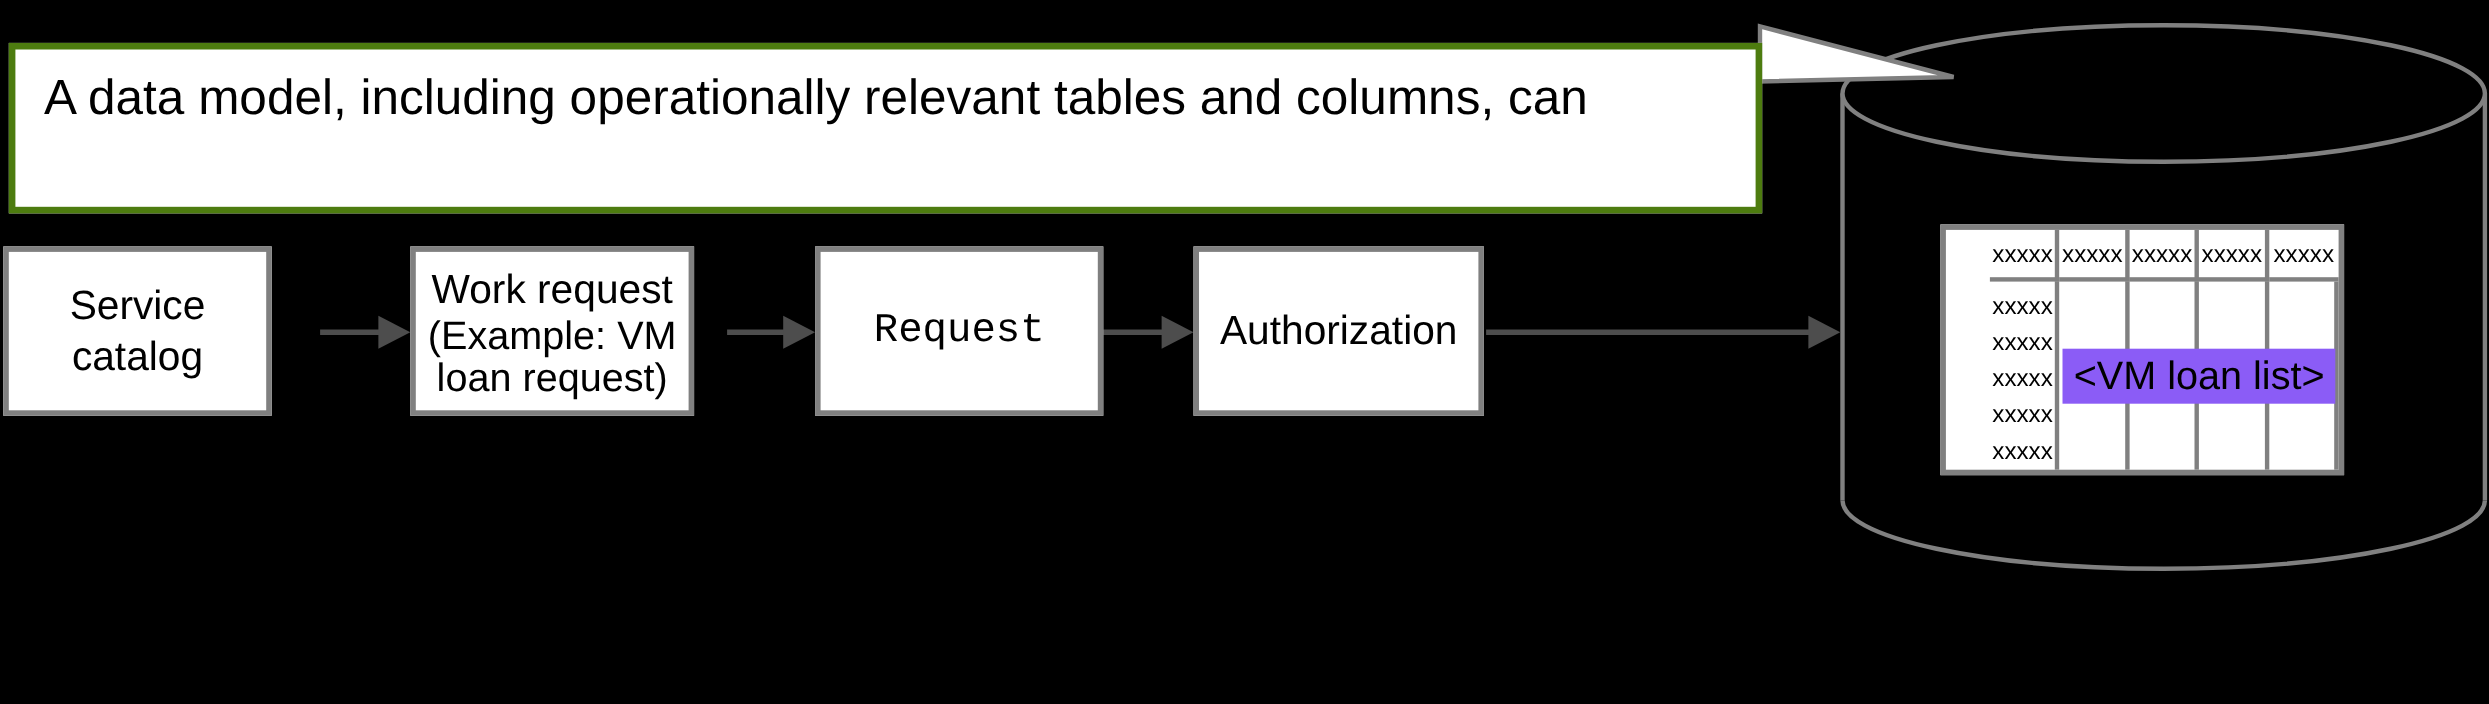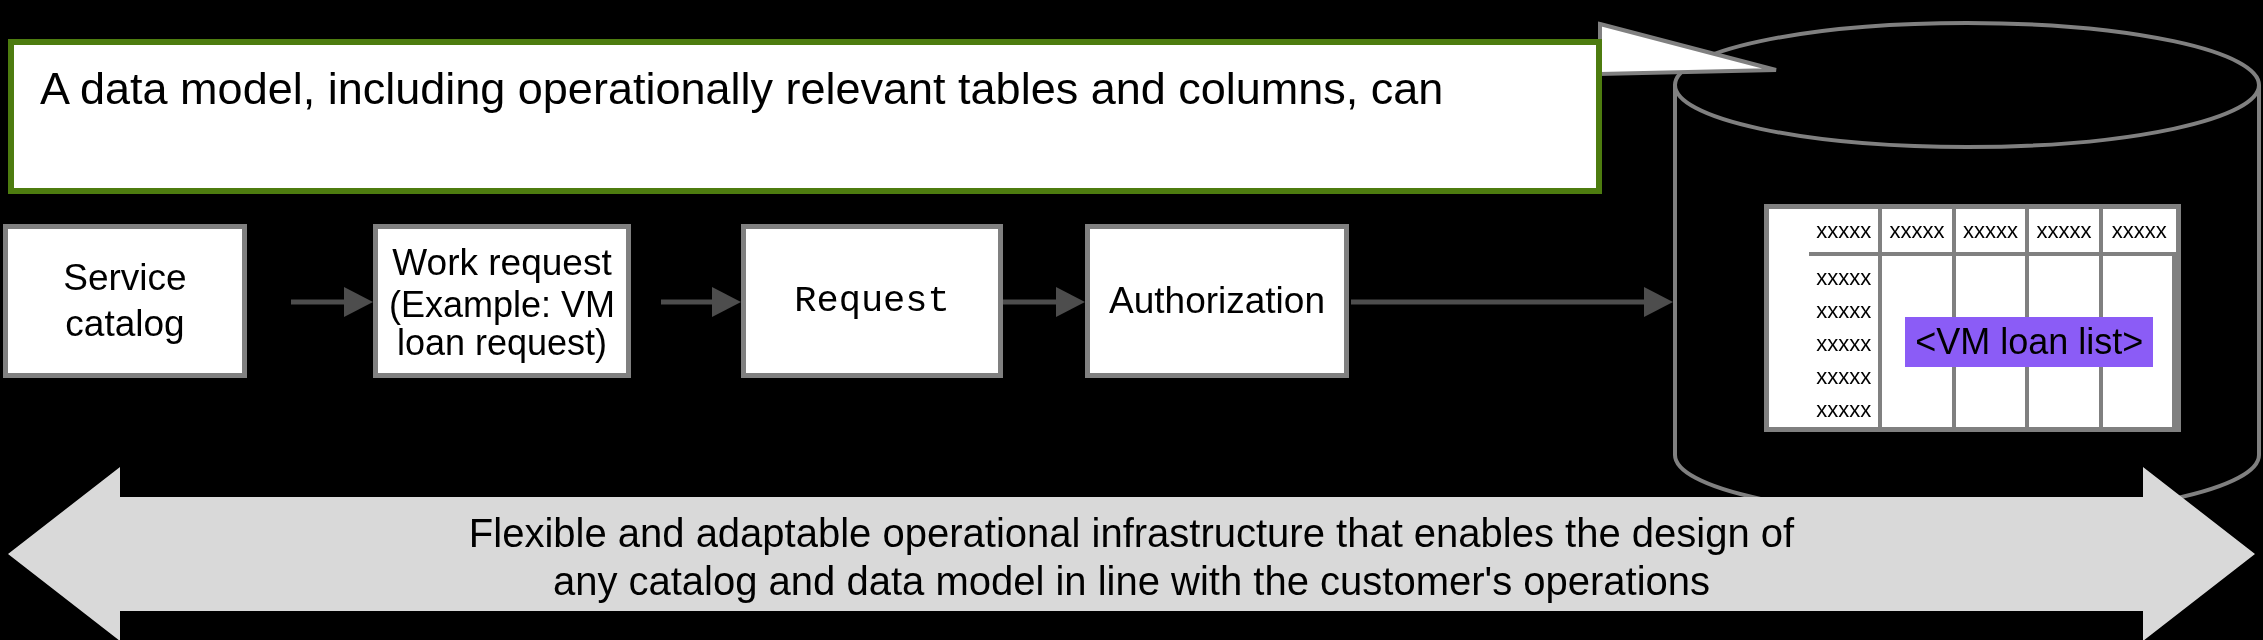--- a/index.html
+++ b/index.html
@@ -27,21 +27,21 @@
   }
   .fbox .l1{font-size:37px;line-height:46px;white-space:nowrap;}
   .fbox .l2{font-size:36px;line-height:38px;white-space:nowrap;}
   #box-service{left:3px;width:244px;}
   #box-work{left:373px;width:258px;}
   #box-request{left:741px;width:262px;font-family:Liberation Mono, monospace;}
   #box-auth{left:1085px;width:264px;}
 
   
   .dtable{
-    position:absolute;left:1764px;top:204px;width:417px;height:228px;
+    position:absolute;left:1764px;top:204px;width:367px;height:228px;
     box-sizing:border-box;border:5px solid #808080;background:#fff;color:#000;padding-left:40px;
   }
   .dtable .hdr{
     display:grid;grid-template-columns:repeat(5,1fr);height:47px;
   }
   .dtable .hdr .hc{
     border-bottom:4px solid #808080;border-right:4px solid #808080;
     display:flex;align-items:center;justify-content:center;
     font-size:22px;box-sizing:border-box;
   }
@@ -150,18 +150,14 @@
       <div class="bc"></div>
       <div class="bc"></div>
       <div class="bc"></div>
       <div class="bc"></div>
       <div class="vmlabel">
         <span>&lt;VM loan list&gt;</span>
       </div>
     </div>
   </div>
 
-  <div class="banner">
-    <div>Flexible and adaptable operational infrastructure that enables the design of</div>
-    <div>any catalog and data model in line with the customer's operations</div>
-  </div>
 
 </div>
 
 </body></html>

